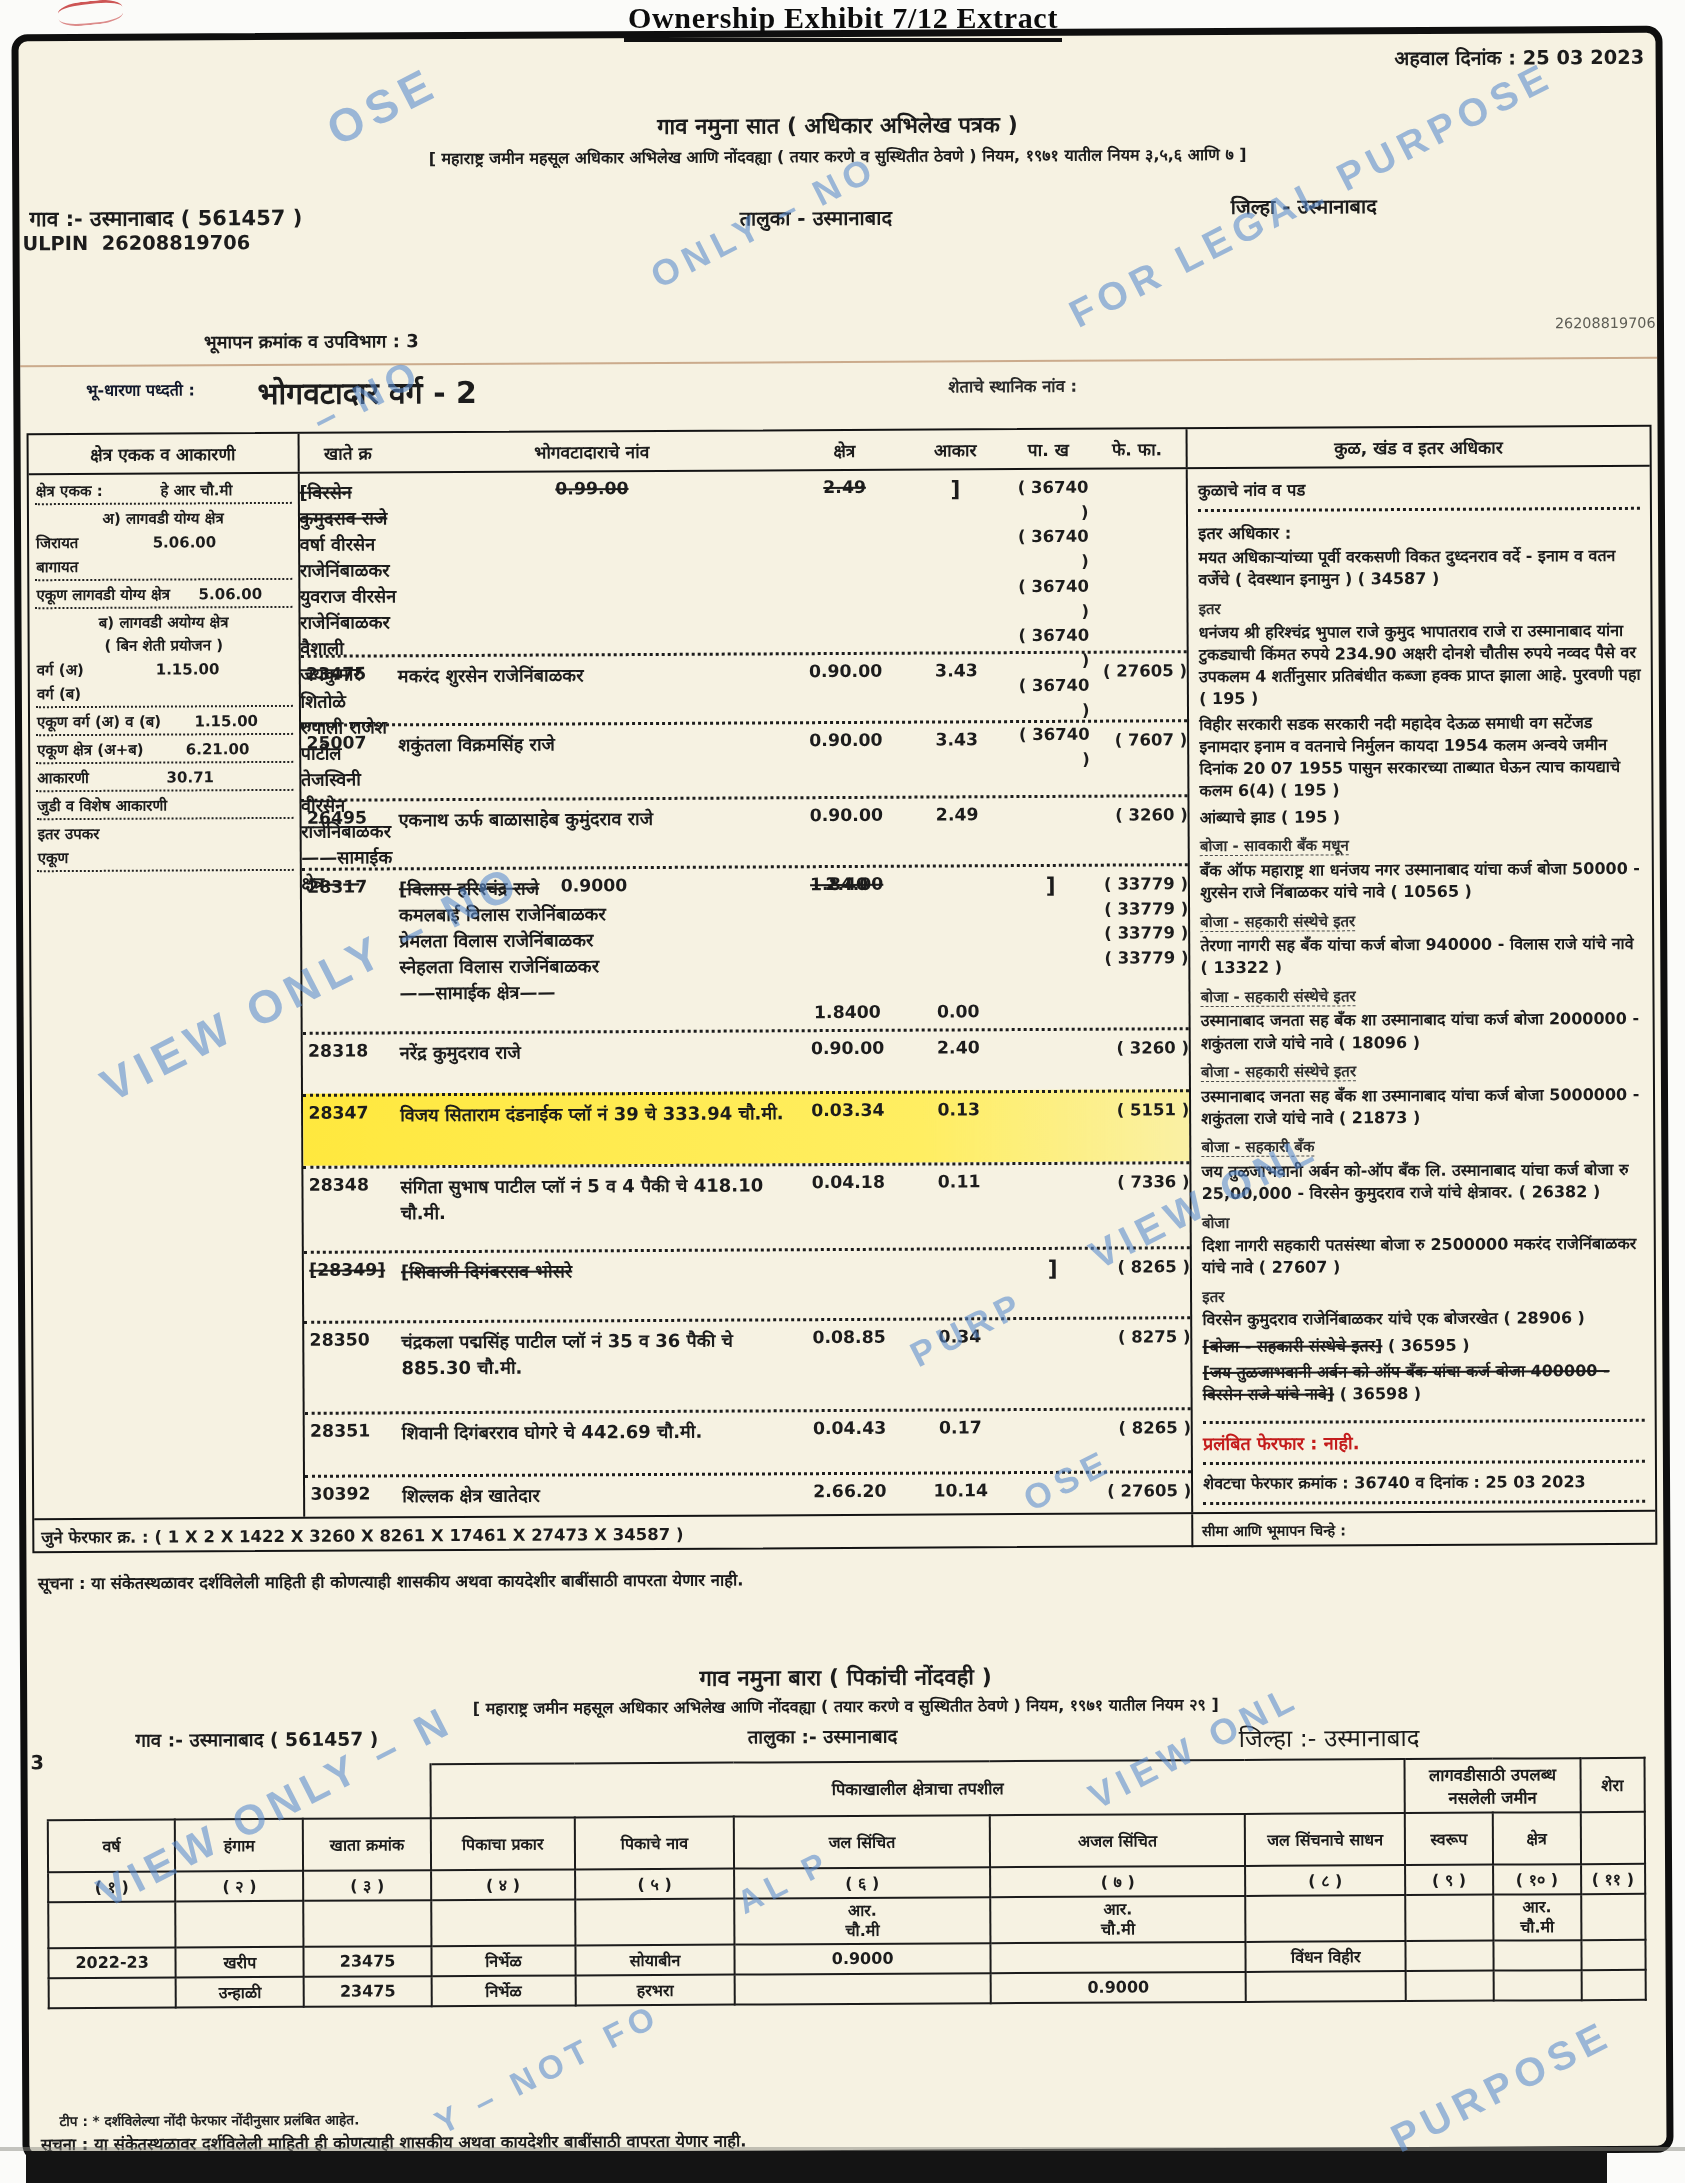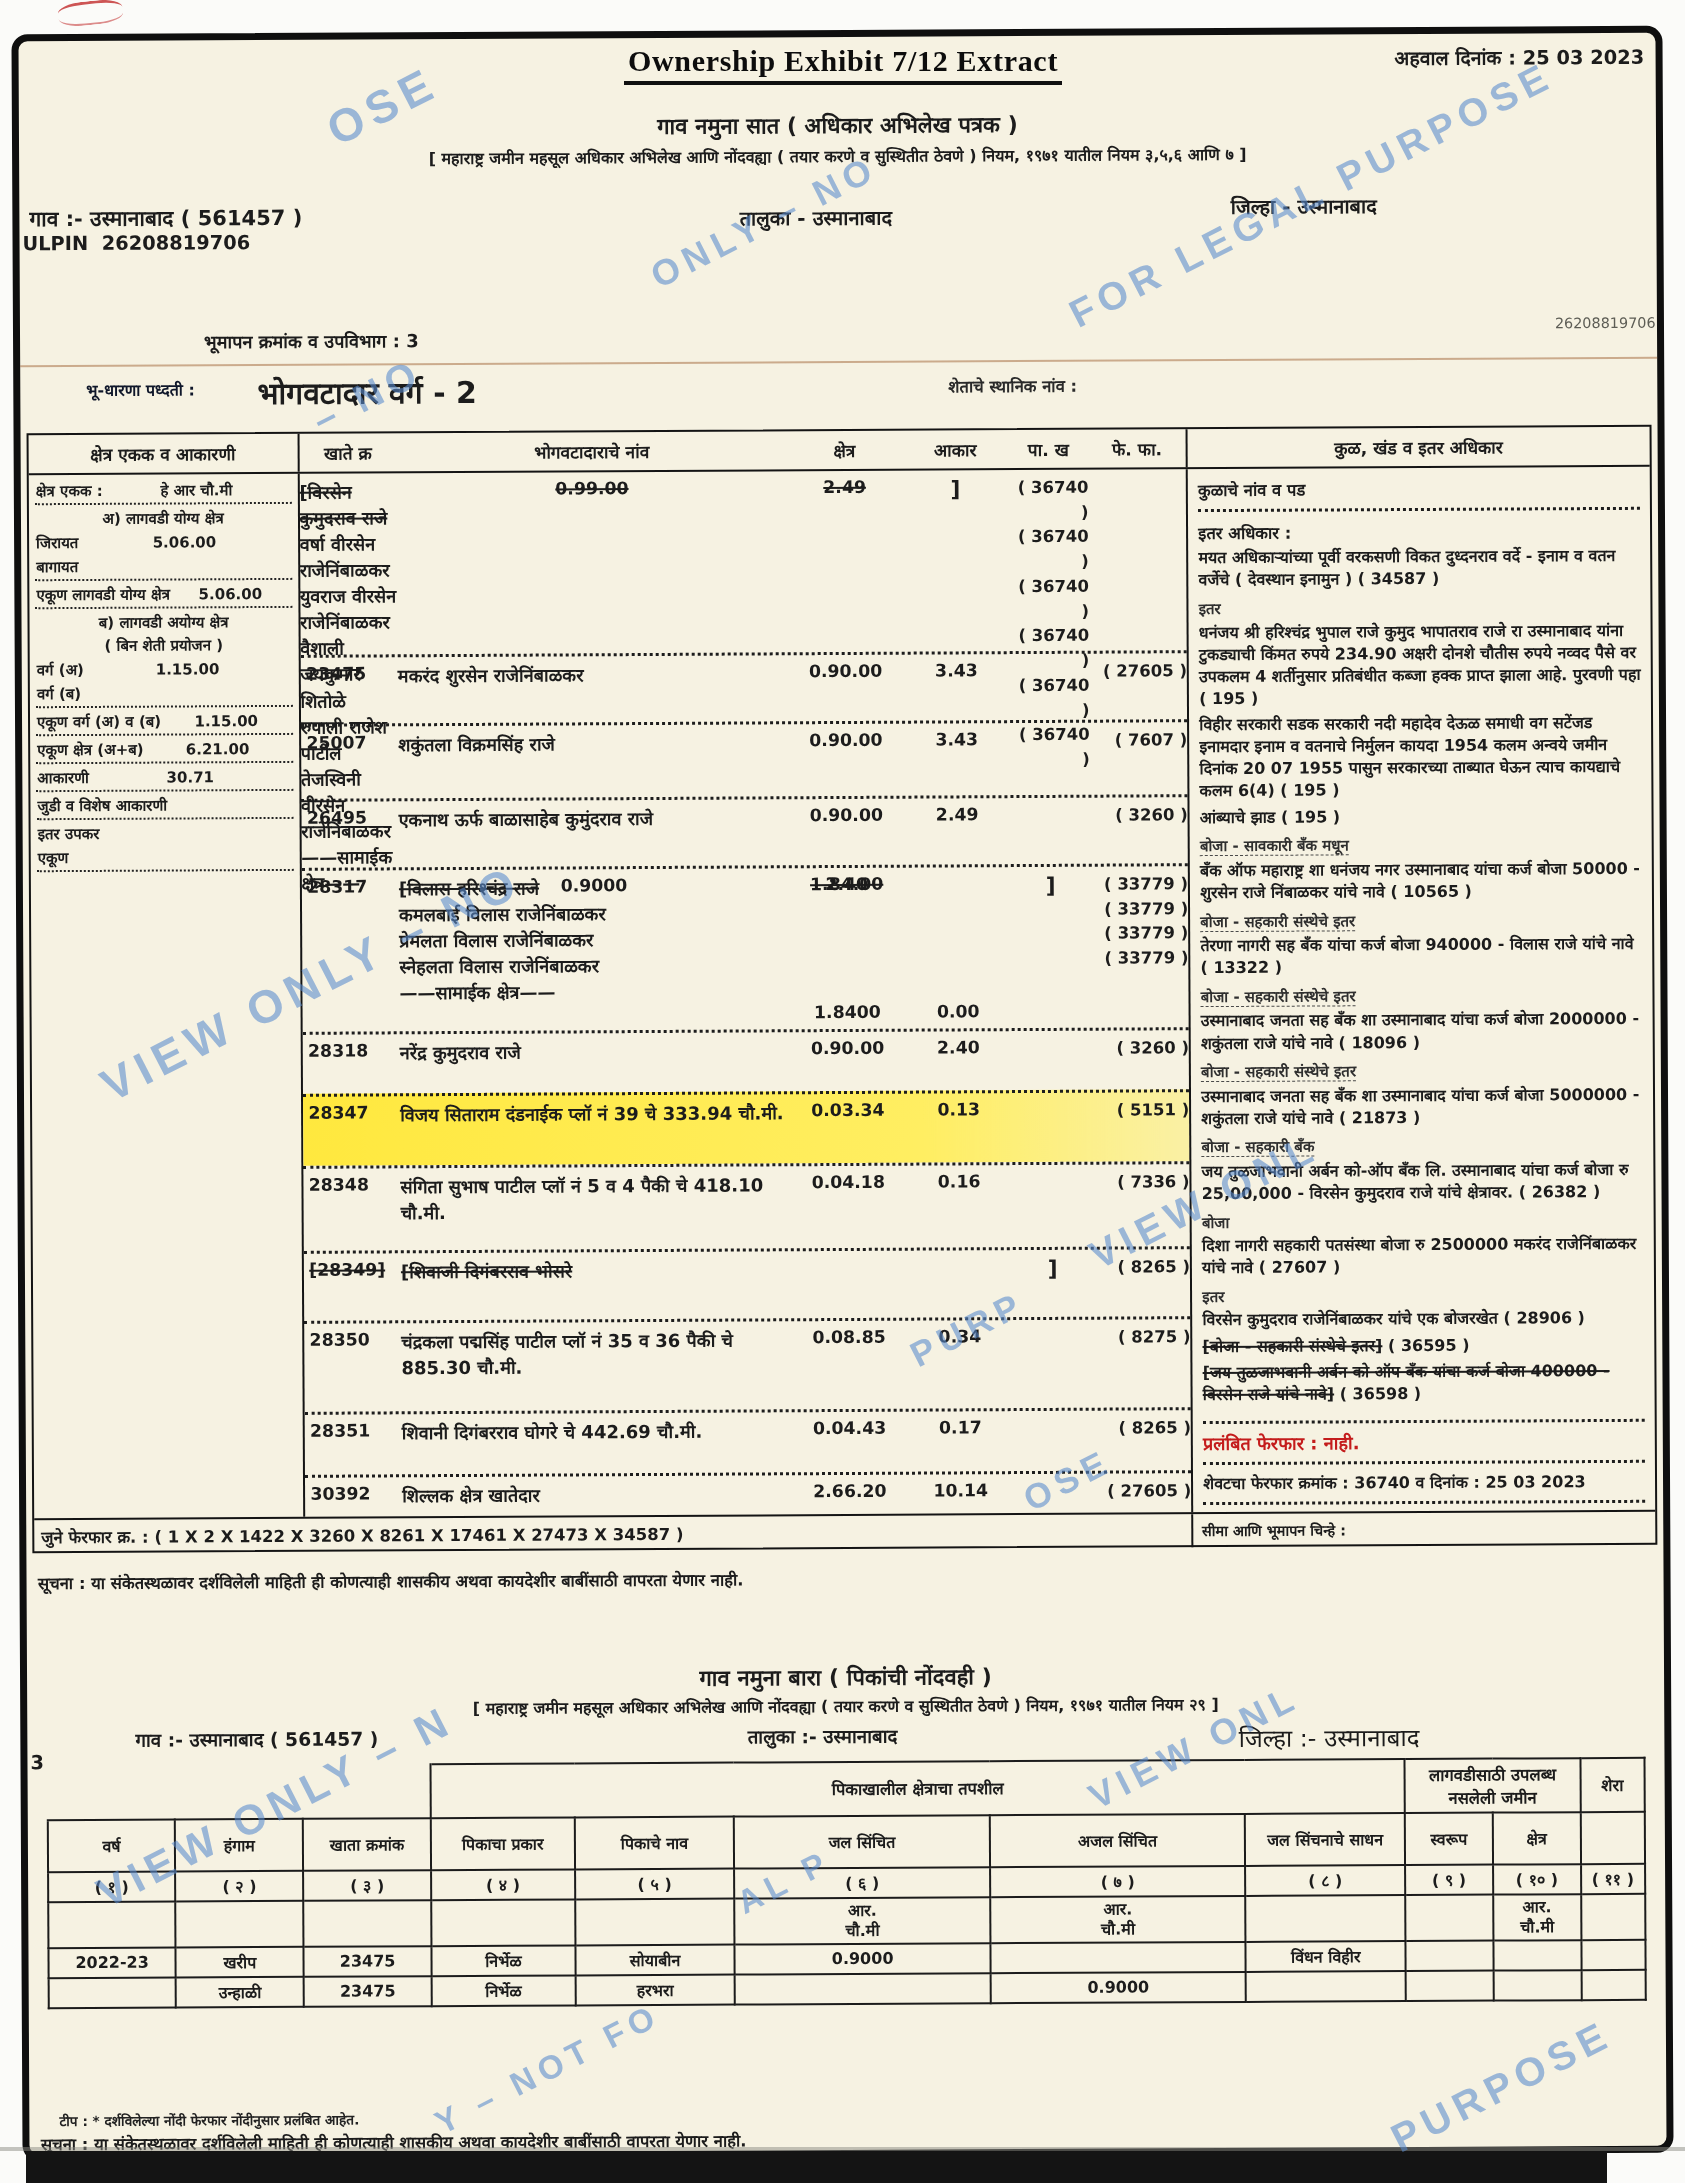--- a/index.html
+++ b/index.html
@@ -7,21 +7,21 @@
     width:1686px;height:2183px;position:relative;background:#fbfbf9;
     font-family:"DejaVu Sans",sans-serif;color:#1c1c1c;overflow:hidden;
   }
   
   .doc-title{
     position:absolute;top:1.4px;left:0;width:100%;text-align:center;z-index:5;
   }
   .doc-title span{
     display:inline-block;font-family:"Liberation Serif","DejaVu Serif",serif;
     font-weight:bold;font-size:30px;letter-spacing:0.7px;
-    border-bottom:4.3px solid #101010;padding:0 4.3px 2.2px 4.3px;color:#0d0d0d;margin-top:43px;
+    border-bottom:4.3px solid #101010;padding:0 4.3px 2.2px 4.3px;color:#0d0d0d;
   }
   .red-scribble{position:absolute;left:58px;top:1.4px;width:65px;height:18.7px;z-index:6;
     border-top:3.6px solid rgba(190,30,30,.75);border-bottom:2.2px solid rgba(190,30,30,.5);
     transform:rotate(-6deg);border-radius:40%;}
   
   .sheet{
     position:absolute;left:17.3px;top:30px;width:1651px;height:2127px;
     border:7.2px solid #0f0f0f;border-radius:16px;background:#f6f2e2;
     transform:rotate(-0.3deg);box-sizing:border-box;z-index:1;
   }
@@ -348,21 +348,21 @@
 
           <div class="row7" style="min-height:85px">
             <div class="c-acc">28348</div>
             <div class="c-nm">
                 <div>संगिता सुभाष पाटील प्लॉ नं 5 व 4 पैकी चे 418.10 चौ.मी.</div>
               </div>
             <div class="c-ar">
                 <span>0.04.18</span>
               </div>
             <div class="c-ak">
-                <span>0.16</span>
+                <span>0.11</span>
               </div>
             <div class="c-pk"></div>
             <div class="c-ff">
                 <div>( 7336 )</div>
               </div>
           </div>
 
           <div class="row7" style="min-height:70px">
             <div class="c-acc strike">[28349]</div>
             <div class="c-nm">

